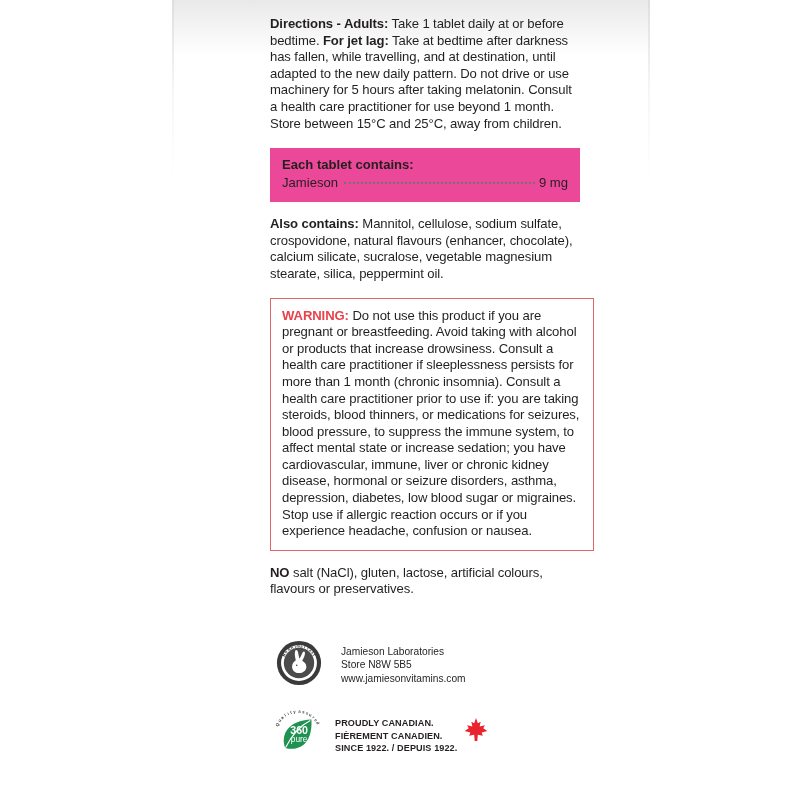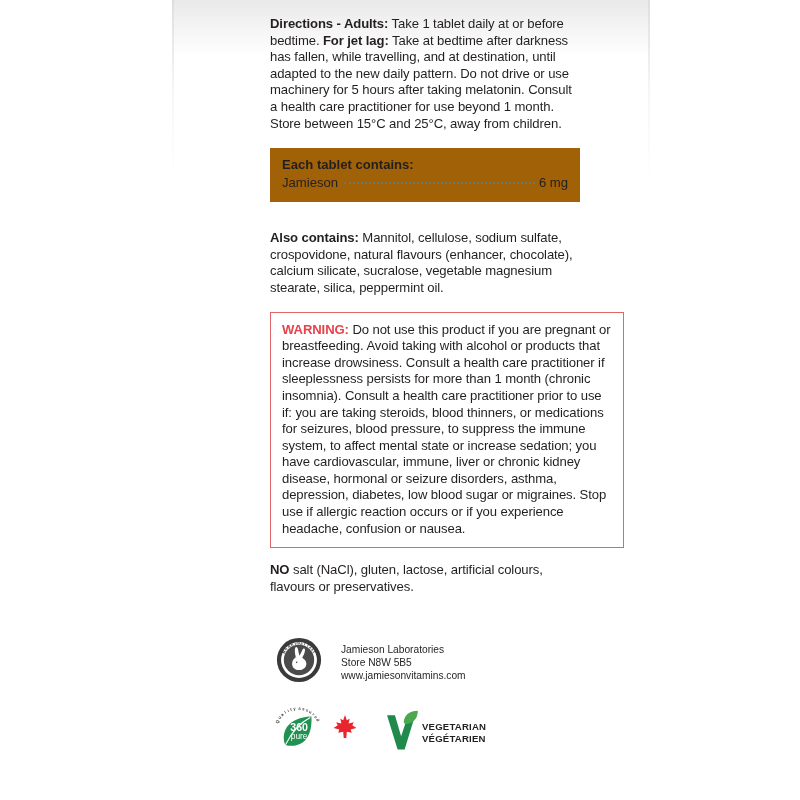--- a/index.html
+++ b/index.html
@@ -68,21 +68,21 @@
     color: #231f20;
   }
   .body-text b { font-weight: bold; }
 
   
   #directions-block { margin-top: 16px; }
 
   
   #tablet-box {
     margin-top: 16px;
-    background: #a16207;
+    background: #ec4899;
     padding: 9px 12px 11px 12px;
     box-sizing: border-box;
     width: 310px;
   }
   #tablet-box-title {
     font-size: 13.1px;
     font-weight: bold;
     line-height: 16px;
     color: #231f20;
   }
@@ -99,29 +99,29 @@
     flex: 1 1 auto;
     margin: 0 4px 0 6px;
     border-bottom: 2px dotted #6d776d;
     position: relative;
     top: -3px;
     height: 0;
   }
   #tablet-amount { white-space: nowrap; }
 
   
-  #also-contains-block { margin-top: 28px; }
+  #also-contains-block { margin-top: 14px; }
 
   
   #warning-box {
     margin-top: 15px;
     border: 1.6px solid #e2656c;
     padding: 9px 11px 10px 11px;
     box-sizing: border-box;
-    width: 354px;
+    width: 324px;
   }
   #warning-label {
     color: #e8424a;
     font-weight: bold;
   }
 
   
   #no-salt-block { margin-top: 14px; }
 
   
@@ -184,21 +184,21 @@
 
       <div id="directions-block" class="body-text">
         <b>Directions - Adults:</b><span> Take 1 tablet daily at or before bedtime. </span><b>For jet lag:</b><span> Take at bedtime after darkness has fallen, while travelling, and at destination, until adapted to the new daily pattern. Do not drive or use machinery for 5 hours after taking melatonin. Consult a health care practitioner for use beyond 1 month. Store between 15°C and 25°C, away from children.</span>
       </div>
 
       <div id="tablet-box">
         <div id="tablet-box-title">Each tablet contains:</div>
         <div id="tablet-row">
           <span id="tablet-name">Jamieson</span>
           <span id="tablet-leader"></span>
-          <span id="tablet-amount">6 mg</span>
+          <span id="tablet-amount">9 mg</span>
         </div>
       </div>
 
       <div id="also-contains-block" class="body-text">
         <b>Also contains:</b><span> Mannitol, cellulose, sodium sulfate, crospovidone, natural flavours (enhancer, chocolate), calcium silicate, sucralose, vegetable magnesium stearate, silica, peppermint oil.</span>
       </div>
 
       <div id="warning-box" class="body-text">
         <span id="warning-label">WARNING:</span><span> Do not use this product if you are pregnant or breastfeeding. Avoid taking with alcohol or products that increase drowsiness. Consult a health care practitioner if sleeplessness persists for more than 1 month (chronic insomnia). Consult a health care practitioner prior to use if: you are taking steroids, blood thinners, or medications for seizures, blood pressure, to suppress the immune system, to affect mental state or increase sedation; you have cardiovascular, immune, liver or chronic kidney disease, hormonal or seizure disorders, asthma, depression, diabetes, low blood sugar or migraines. Stop use if allergic reaction occurs or if you experience headache, confusion or nausea.</span>
       </div>
@@ -285,38 +285,31 @@
                 <text transform="rotate(204 50 50)" x="50" y="-90" text-anchor="middle">s</text>
                 <text transform="rotate(213 50 50)" x="50" y="-90" text-anchor="middle">s</text>
                 <text transform="rotate(222 50 50)" x="50" y="-90" text-anchor="middle">u</text>
                 <text transform="rotate(231 50 50)" x="50" y="-90" text-anchor="middle">r</text>
                 <text transform="rotate(240 50 50)" x="50" y="-90" text-anchor="middle">é</text>
                 <text transform="rotate(249 50 50)" x="50" y="-90" text-anchor="middle">e</text>
               </g>
             </svg>
           </span>
 
+          <div id="canadian-lines">
+            <div>PROUDLY CANADIAN.</div>
+            <div>FIÈREMENT CANADIEN.</div>
+            <div>SINCE 1922. / DEPUIS 1922.</div>
+          </div>
 
           <span id="maple-leaf-icon">
             <svg width="26" height="27" viewBox="0 0 100 100">
               <path d="M50 6 L57 26 L68 20 L64 38 L84 34 L78 45 L94 56 L72 62 L76 74 L57 70 L55 94 L45 94 L43 70 L24 74 L28 62 L6 56 L22 45 L16 34 L36 38 L32 20 L43 26 Z" fill="#e8252d"></path>
             </svg>
           </span>
 
-          <div id="veg-badge">
-            <span>
-              <svg width="36" height="44" viewBox="0 0 80 100">
-                <path d="M6 14 L24 14 L38 62 L52 20 L68 20 L46 92 L30 92 Z" fill="#1f8a4c"></path>
-                <path d="M44 30 C44 14 58 4 76 4 C76 22 64 34 48 34 C46 34 45 32 44 30 Z" fill="#4aa84f"></path>
-              </svg>
-            </span>
-            <div id="veg-lines">
-              <div>VEGETARIAN</div>
-              <div>VÉGÉTARIEN</div>
-            </div>
-          </div>
 
         </div>
       </div>
 
     </div>
   </div>
 </div>
 
 </body></html>

